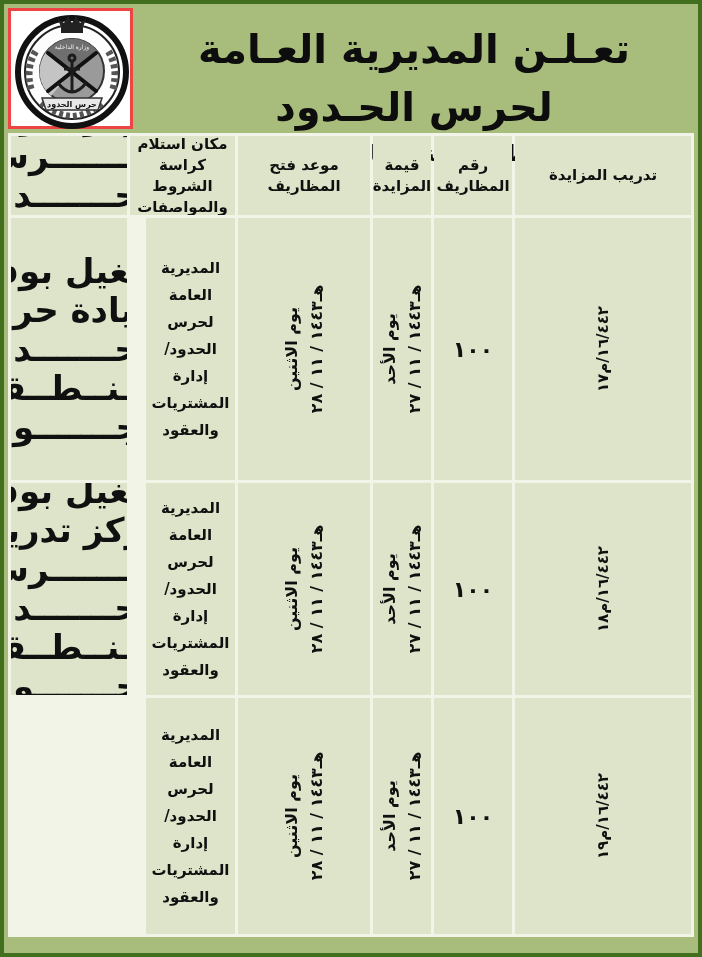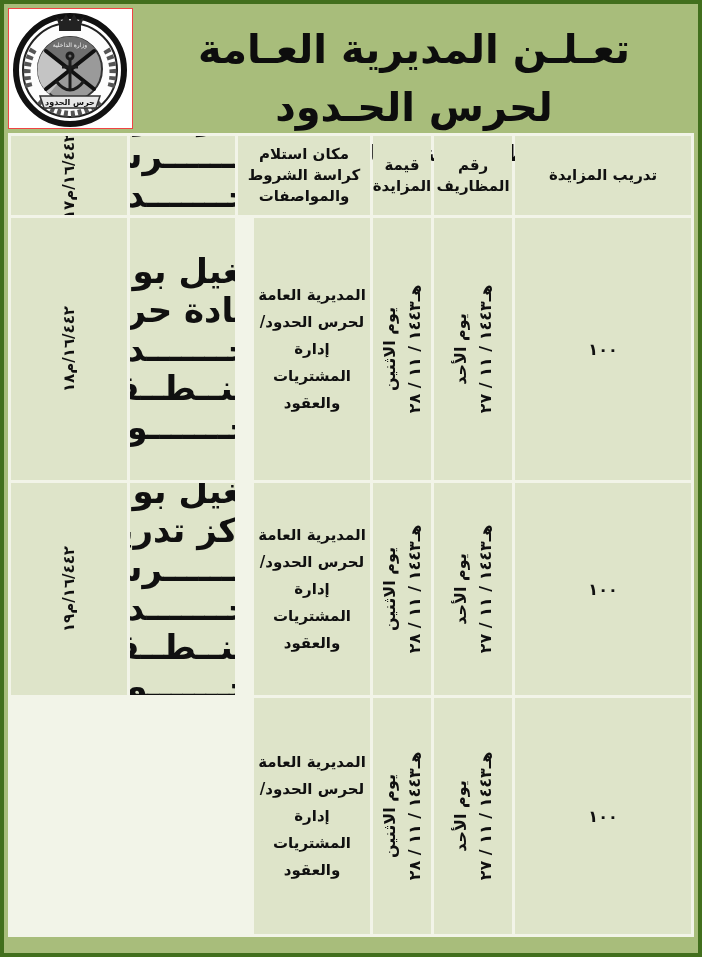--- a/index.html
+++ b/index.html
@@ -8,21 +8,21 @@
     font-family: "DejaVu Sans", sans-serif;
     background:#a8bd7b;
     border:4px solid #426f1d;
     overflow:hidden;
     position:relative;
   }
   
   .hdr { position:relative; height:129px; }
   .logo-box {
     position:absolute; left:4px; top:4px; width:125px; height:121px;
-    background:#ffffff; border:1px solid #ef4444;
+    background:#ffffff; border:3px solid #ef4444;
   }
   .titles {
     position:absolute; left:132px; right:6px; top:6px; text-align:center; color:#0d0d0d;margin-top:10px;
   }
   .title-main { font-size:40px; font-weight:900; line-height:58px; letter-spacing:-1px; }
   .title-sub  { font-size:23px; font-weight:900; line-height:34px; }
   
   .grid {
     margin:0 4px;
     width:686px; height:804px;
@@ -35,21 +35,21 @@
     border:3px solid #f2f4e8;
   }
   .cell {
     background:#dee4c9; color:#101010; position:relative;
     display:flex; flex-direction:column; align-items:center; justify-content:center;
     text-align:center; overflow:hidden;
   }
   .th { font-size:15px; font-weight:bold; line-height:21px; white-space:pre-line; }
   .name { font-size:34px; font-weight:bold; line-height:39px; white-space:pre-line; }
   .place { font-size:15px; font-weight:bold; line-height:27px; white-space:pre-line;margin-left:16px; }
-  .val { font-size:16px; font-weight:bold; }
+  .val { font-size:22px; font-weight:bold; }
   .vblock {
     position:absolute; top:50%; left:50%;
     transform:translate(-50%,-50%) rotate(-90deg);
     white-space:nowrap; text-align:center;
     font-weight:bold;
   }
   .vnum  { font-size:15px; letter-spacing:1px; }
   .vdate { font-size:16px; }
   .vdate .vline { line-height:25px; }
   svg text { font-family:"DejaVu Sans", sans-serif; }
@@ -89,20 +89,22 @@
     <div class="title-sub" dir="rtl">عن طرح المنافسات التاليـة:</div>
   </div>
 </div>
 
 <div class="grid">
 
   <div class="cell th">تدريب المزايدة</div>
   <div class="cell th">رقم المظاريف</div>
   <div class="cell th">قيمة
 المزايدة</div>
+  <div class="cell th">موعد فتح
+المظاريف</div>
   <div class="cell th">مكان استلام
 كراسة الشروط
 والمواصفات</div>
 
   <div class="cell name" dir="rtl">تشغيل بوفيه
 مركز تدريب
 حـــــــرس
 الحـــــــدود
 بمــنــطــقــة
 جـــــــازان</div>

